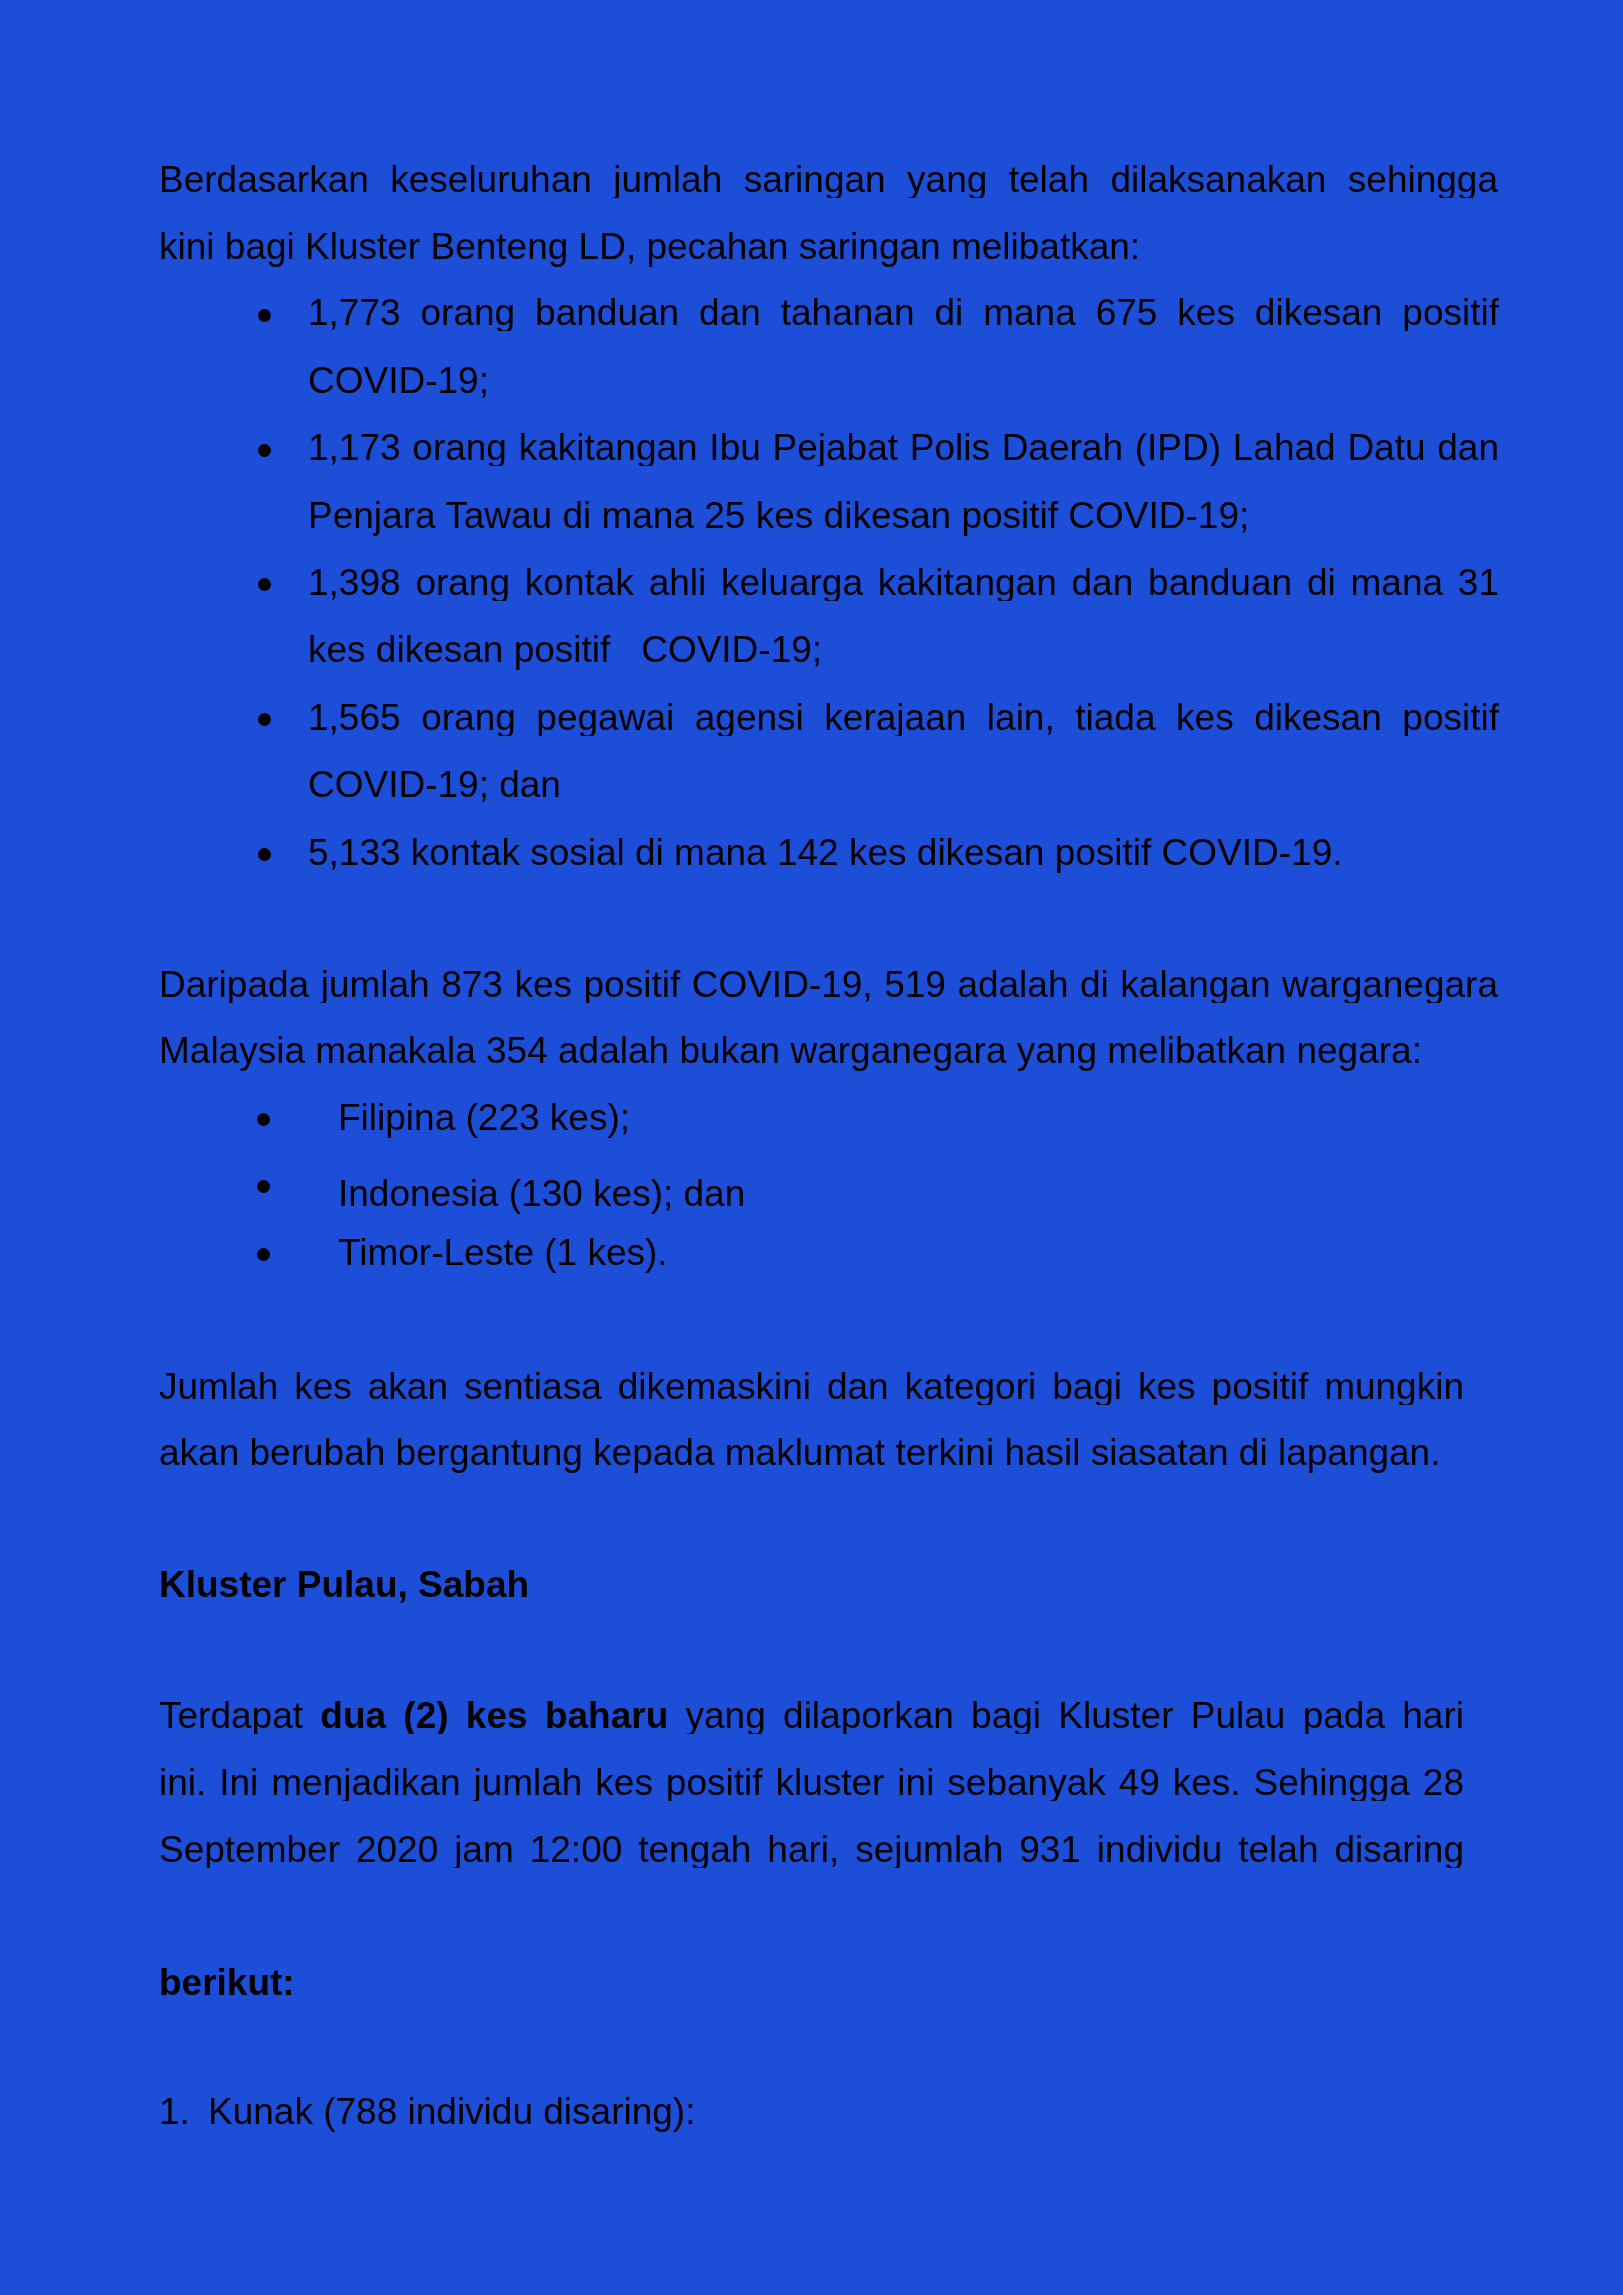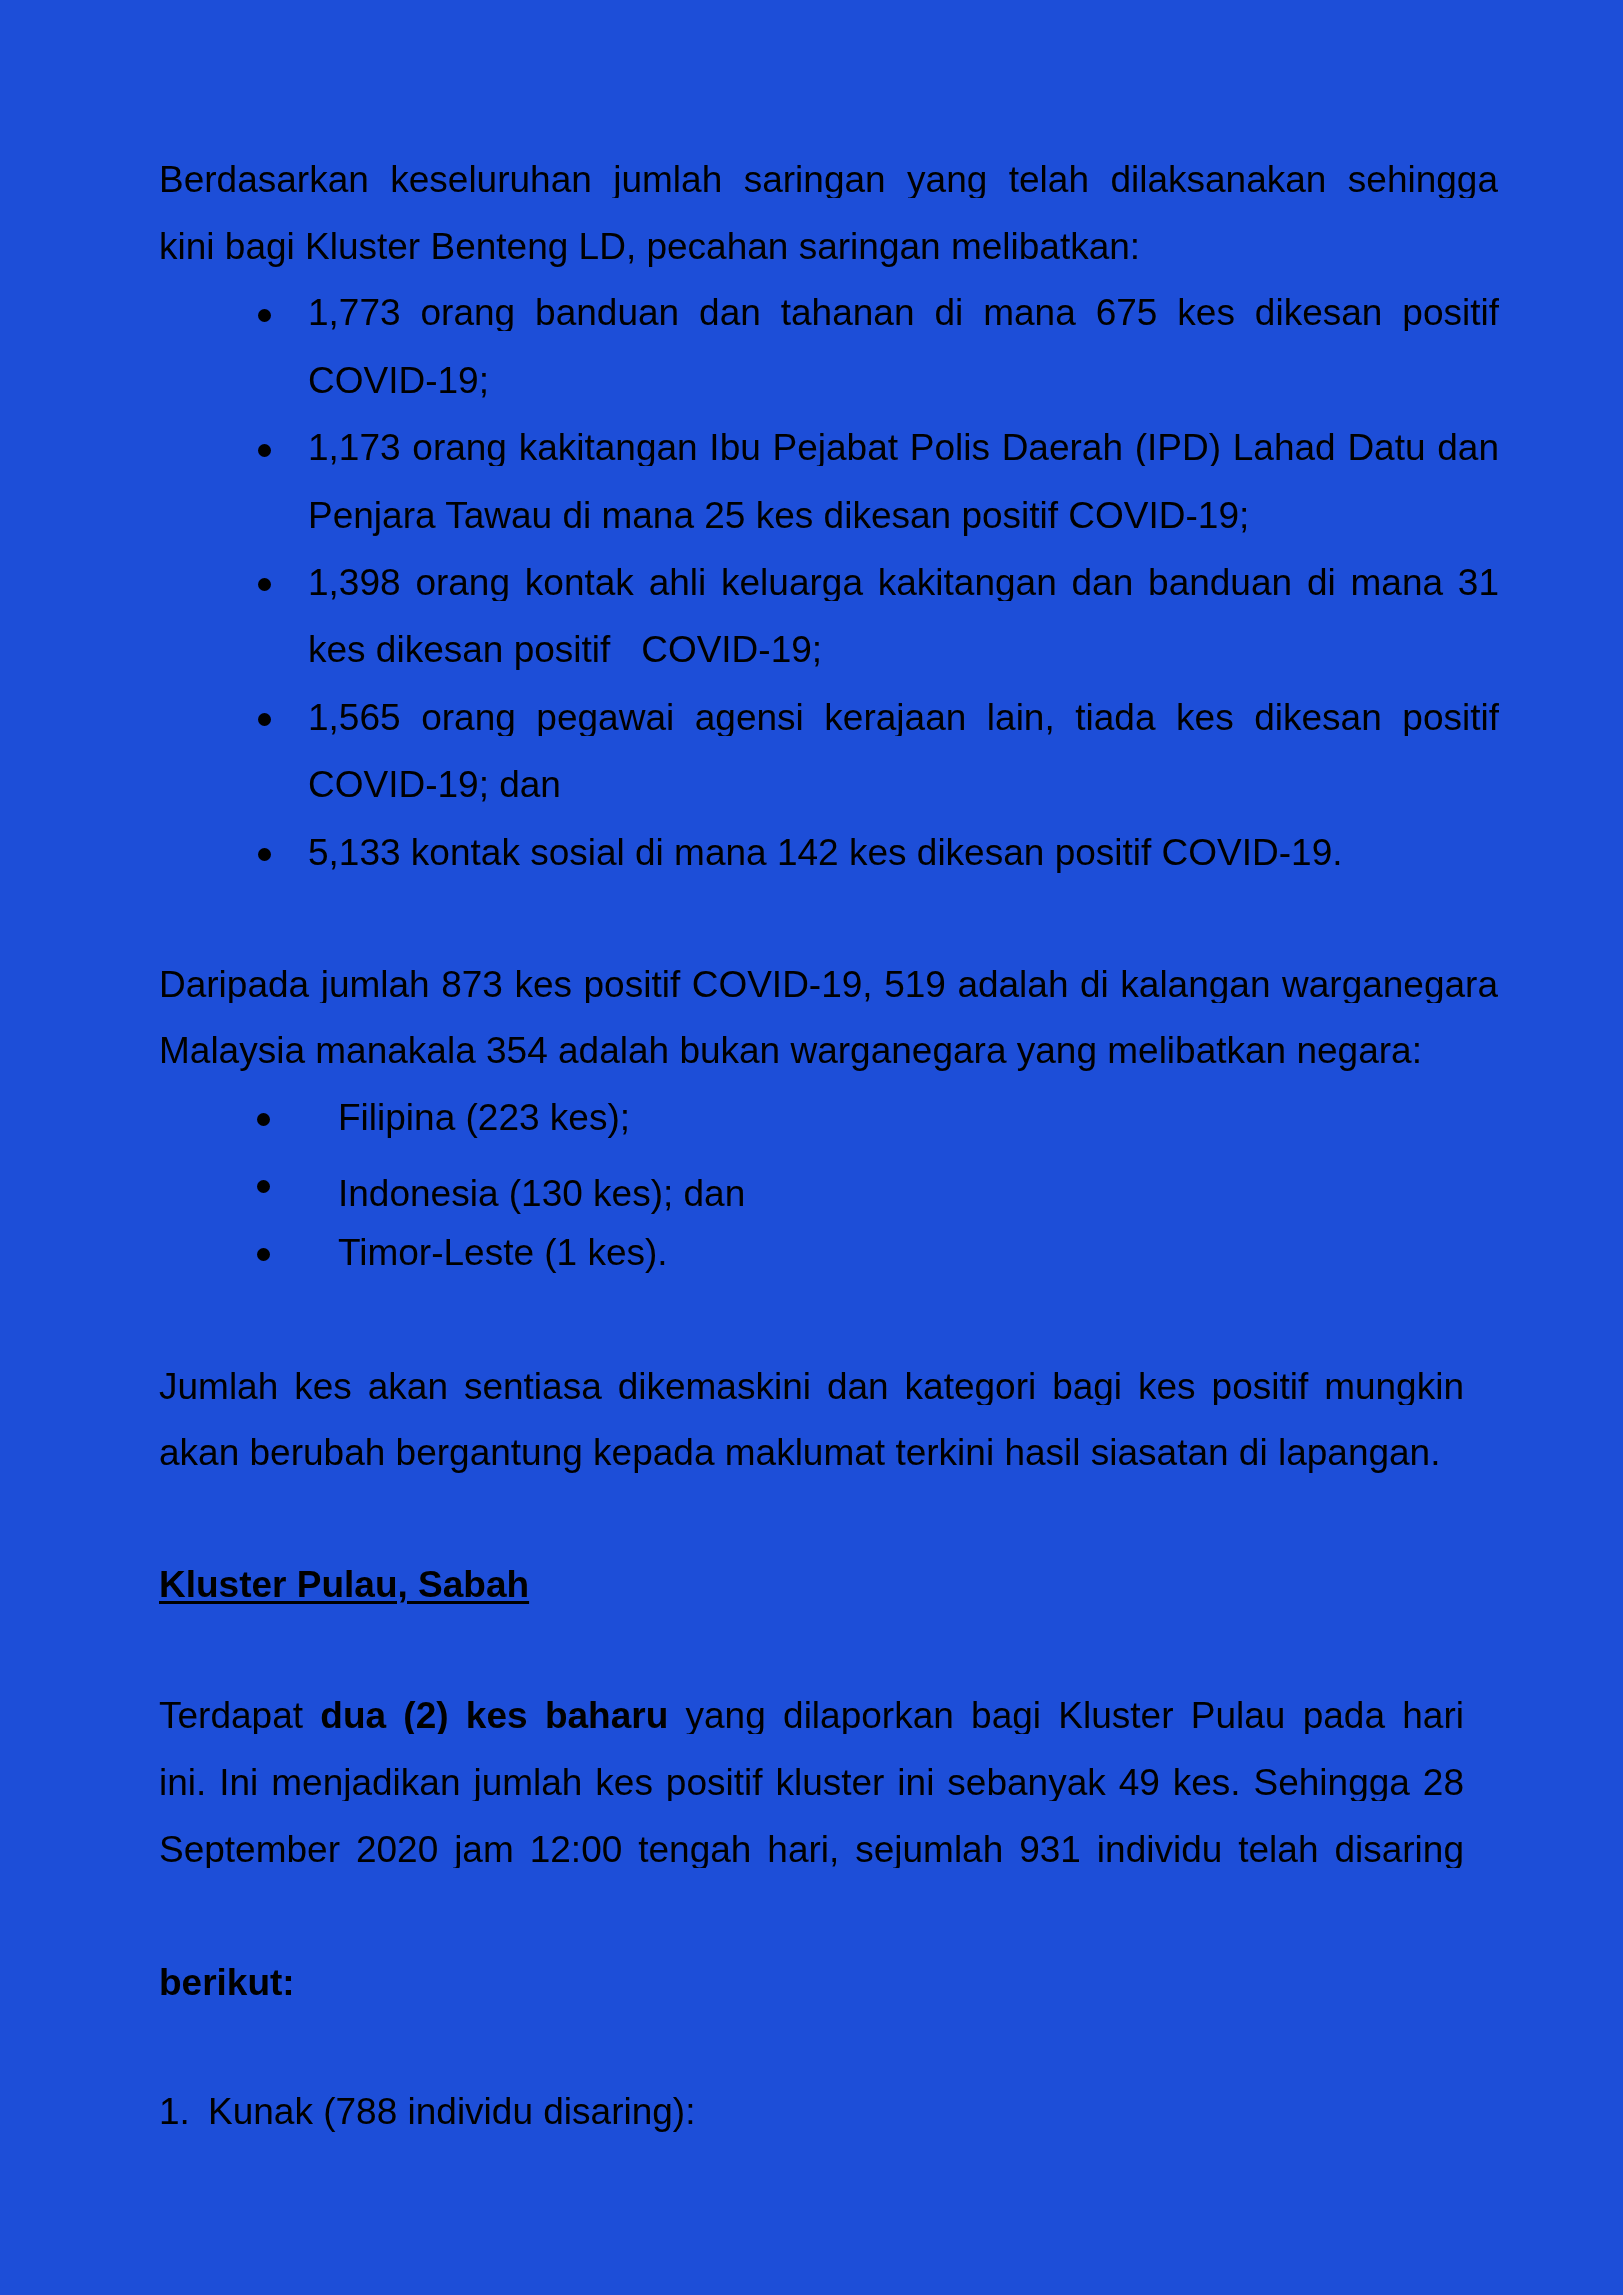--- a/index.html
+++ b/index.html
@@ -40,21 +40,20 @@
     .bullet {
       position: absolute;
       width: 13px;
       height: 13px;
       border-radius: 50%;
       background: #000000;
     }
     .bold { font-weight: bold; }
     .heading {
       font-weight: bold;
-      text-decoration: underline;
       text-decoration-thickness: 3.3px;
       text-underline-offset: 3.9px;
     }
     .num { display: inline-block; width: 49px; }
   </style>
 </head>
 <body>
 
 <div class="page">
 

